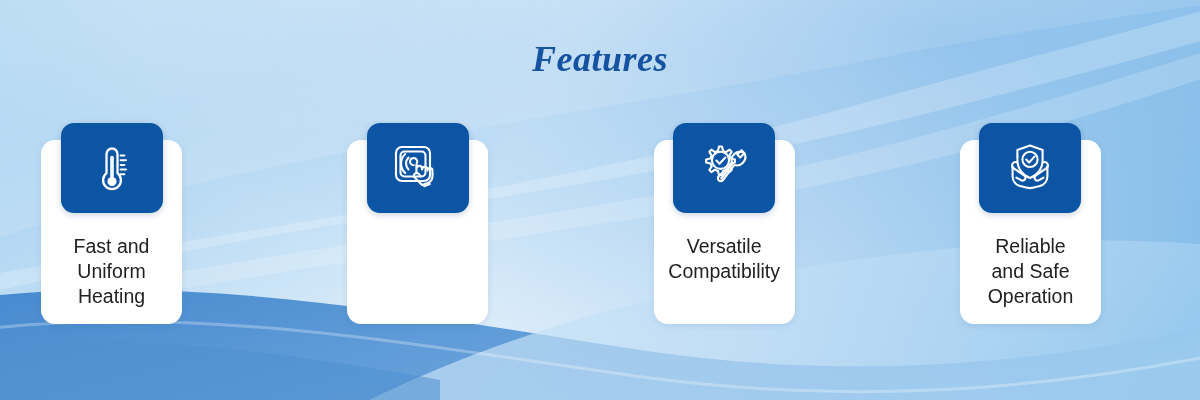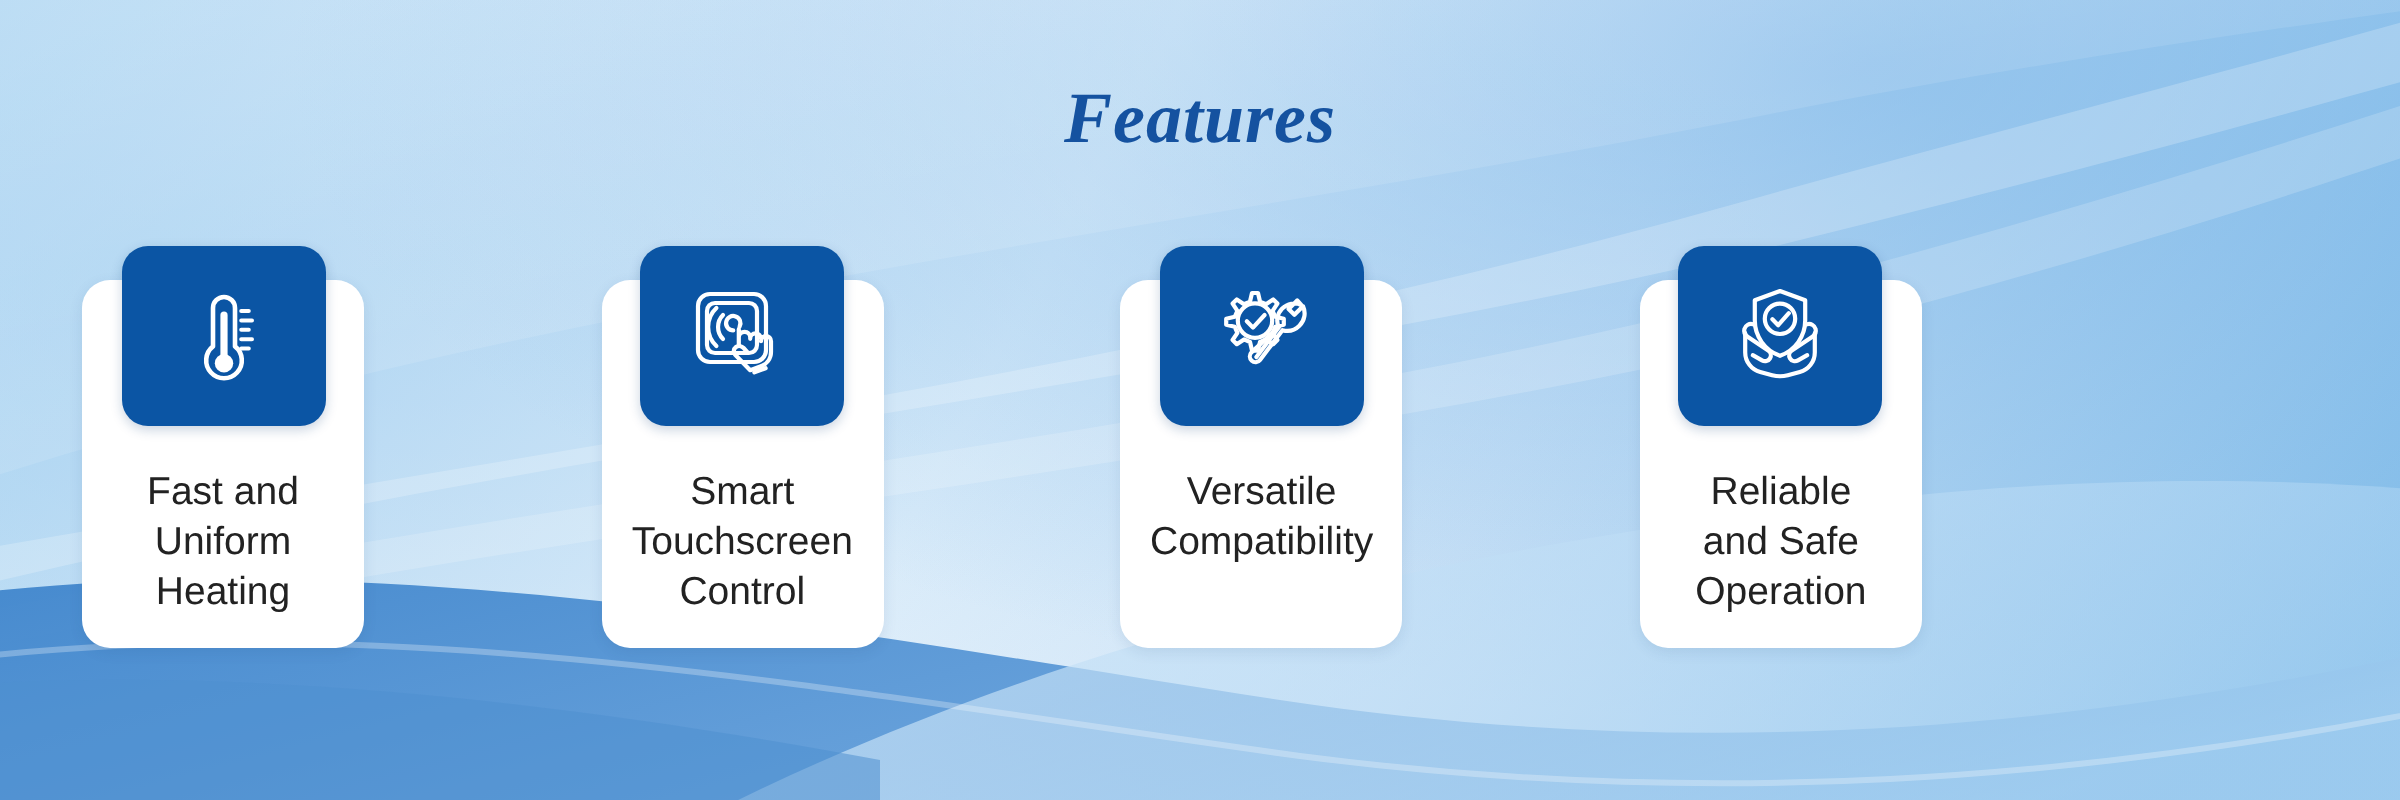--- a/index.html
+++ b/index.html
@@ -22,21 +22,21 @@
     position:absolute; top:38px; left:0; width:1200px;
     text-align:center;
     font-family:"Liberation Serif", serif;
     font-style:italic; font-weight:bold;
     font-size:36px; letter-spacing:.5px;
     color:#1552a0;
   }
 
   .cards{
     position:absolute; top:140px; left:41px;
-    width:920px; height:184px;
+    width:1060px; height:184px;
     display:flex; justify-content:space-between;
   }
   .card{
     position:relative;
     width:141px; height:184px;
     background:#ffffff;
     border-radius:14px;
     box-shadow:0 2px 7px rgba(30,70,120,.10);
     display:flex; flex-direction:column; align-items:center;
   }
@@ -127,23 +127,20 @@
             <path d="M14.2 31 a13 13 0 0 1 0 -19"></path>
             <path d="M22.6 23.2 a3.6 3.6 0 1 1 3.2 -1.9"></path>
             <path d="M25.4 22.6 l0 8.2 M25.4 26.8 c0-1.7 1.3-2.9 2.9-2.9 1.6 0 2.8 1.2 2.8 2.9
                      M31.1 27.4 c0-1.6 1.2-2.7 2.7-2.7 1.5 0 2.7 1.1 2.7 2.7
                      M36.5 28.6 c0-1.5 1.1-2.5 2.5-2.5 1.4 0 2.5 1 2.5 2.5 l0 5.4
                      c0 3.4-2.2 6.2-5.4 7.3 l-5 1.8 -7.4 -7.6 c-1.2-1.3-1-3 .3-4 1.2-.9 2.8-.6 3.8 .5 l2 2.2"></path>
             <path d="M33.2 44.2 l5.6 -2.1"></path>
           </svg>
         </span>
       </div>
-      <div class="card-label">Smart
-Touchscreen
-Control</div>
     </div>
 
     <div class="card">
       <div class="icon-tile">
         <span>
           <svg width="54" height="52" viewBox="0 0 54 52" fill="none" stroke="#ffffff" stroke-width="2.1" stroke-linecap="round" stroke-linejoin="round">
             <path d="M22 4.5 l3 0 1 4.3 3 1.3 3.6-2.4 2.1 2.1 -2.4 3.6 1.3 3 4.3 1 0 3 -4.3 1 -1.3 3 2.4 3.6
                      -2.1 2.1 -3.6-2.4 -3 1.3 -1 4.3 -3 0 -1-4.3 -3-1.3 -3.6 2.4 -2.1-2.1 2.4-3.6 -1.3-3
                      -4.3-1 0-3 4.3-1 1.3-3 -2.4-3.6 2.1-2.1 3.6 2.4 3-1.3 Z"></path>
             <circle cx="23.5" cy="18.3" r="8.6"></circle>

